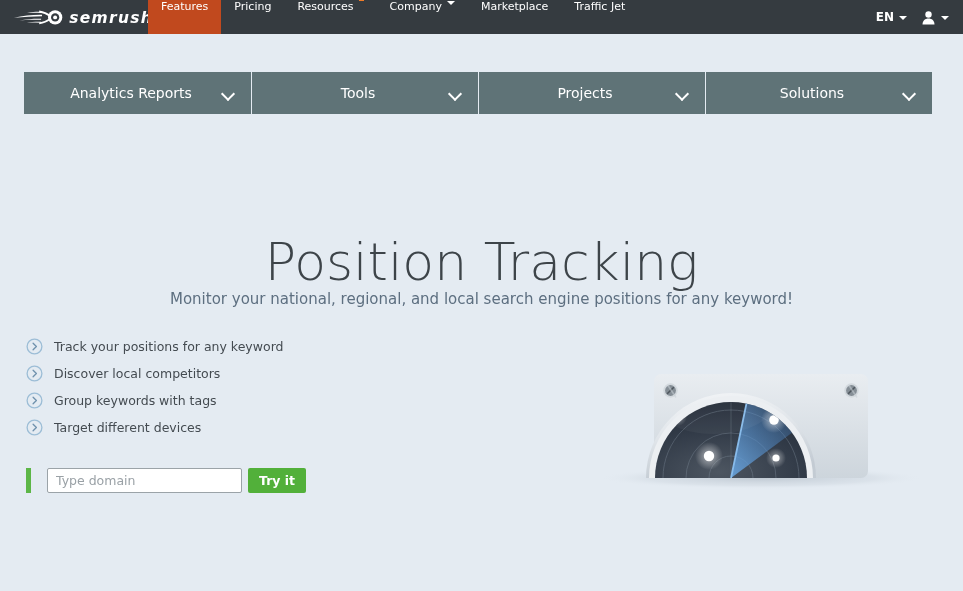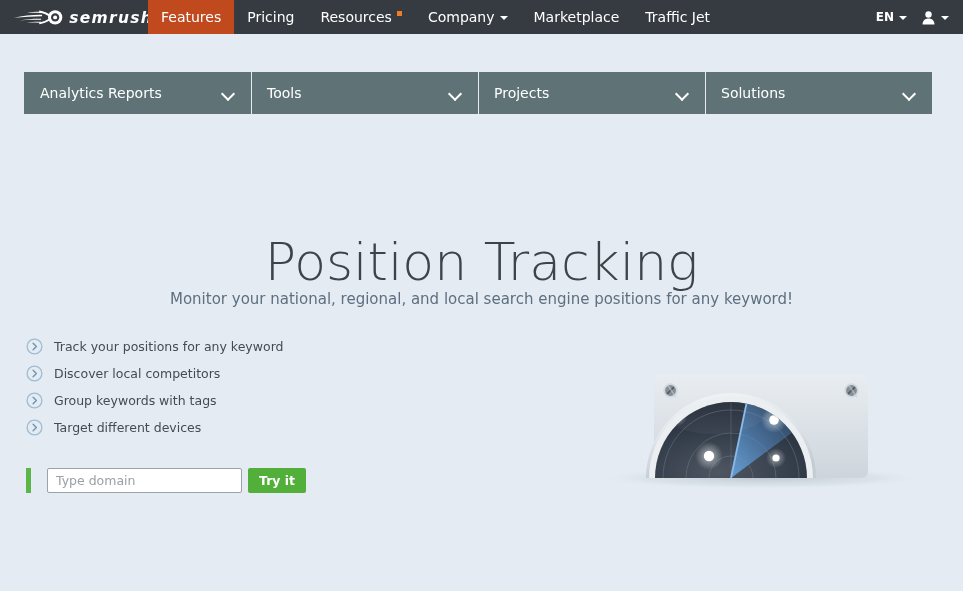--- a/index.html
+++ b/index.html
@@ -19,23 +19,23 @@
     display: flex; align-items: stretch;
   }
   #logo-wrap {
     width: 148px; height: 34px;
     display: flex; align-items: center;
     padding-left: 12px;
   }
   #logo-wrap svg { display: block; }
   #main-nav { display: flex; align-items: stretch; height: 34px; }
   .nav-item {
-    display: flex; align-items: center; justify-content: center;
+    display: flex; align-items: flex-start; justify-content: center;
     padding: 0 13px; height: 34px;
-    color: #ffffff; font-size: 14px;
+    color: #ffffff; font-size: 11px;
     text-decoration: none; white-space: nowrap;
     position: relative;
   }
   .nav-item.active { background: #c1491e; }
   .nav-badge {
     display: inline-block; width: 5px; height: 5px;
     background: #f07c29; margin-left: 5px;
     position: relative; top: -4px;
   }
   .caret {
@@ -61,21 +61,21 @@
     position: absolute; left: 24px; top: 72px;
     width: 908px; height: 42px;
     background: #5f7377;
     display: flex;
   }
   .subnav-item {
     flex: 1 1 0; height: 42px;
     display: flex; align-items: center;
     padding: 0 16px;
     color: #ffffff; font-size: 14px;
-    position: relative; cursor: pointer;
+    position: relative; cursor: pointer; text-align: center;
   }
   .subnav-item + .subnav-item::before {
     content: ""; position: absolute; left: 0; top: 0;
     width: 1px; height: 42px; background: #e4ebf2;
   }
   .subnav-label { flex: 1 1 auto; }
   .chev {
     width: 13px; height: 13px; flex: 0 0 auto;
     position: relative;
   }

